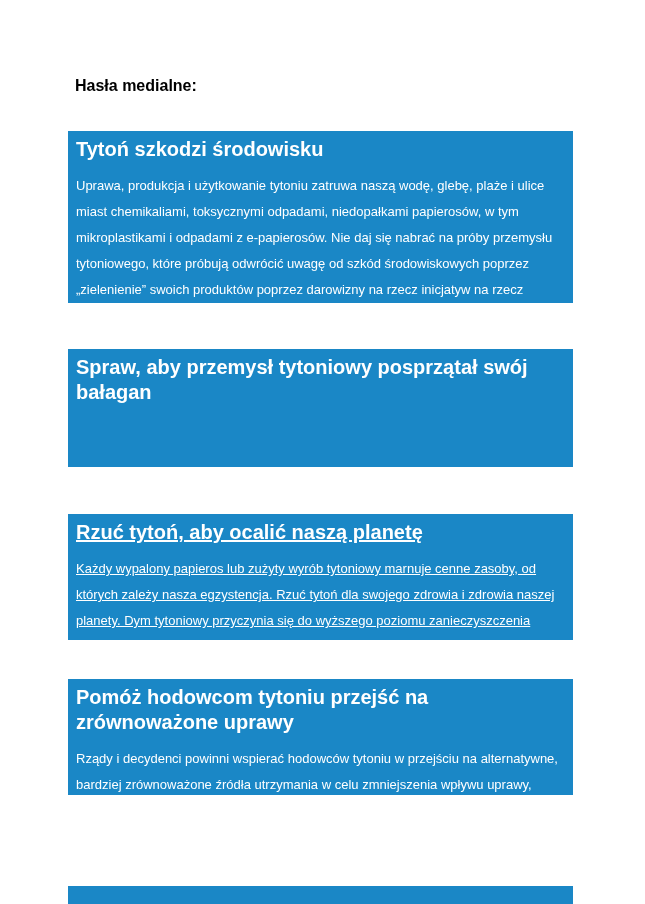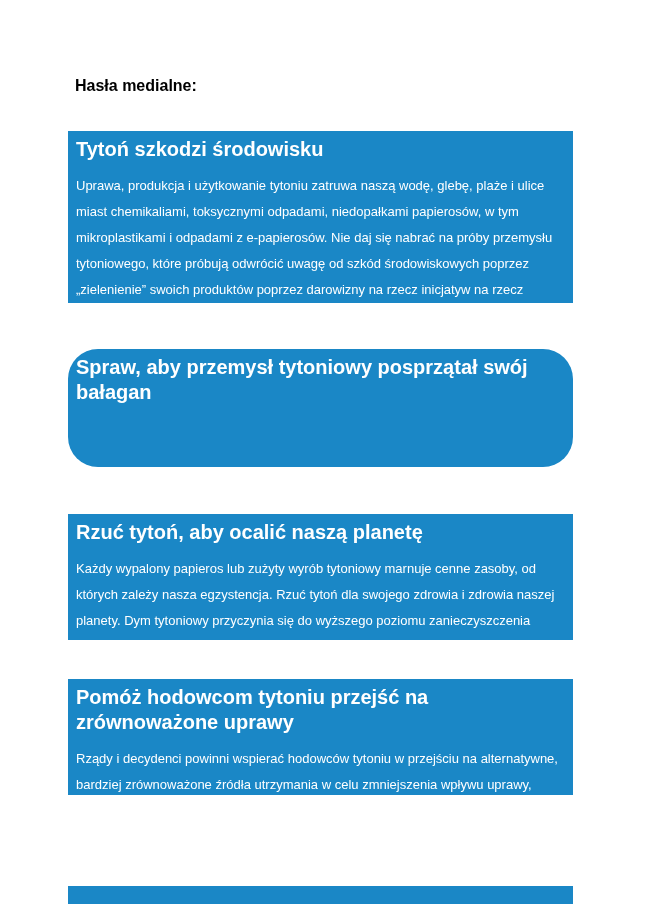--- a/index.html
+++ b/index.html
@@ -38,22 +38,22 @@
     font-weight: bold;
     line-height: 1.25;
   }
   .card p {
     margin: 11px 0 0 0;
     font-size: 13px;
     line-height: 26px;
     font-weight: normal;
   }
   .card-1 { top: 131px; height: 172px; }
-  .card-2 { top: 349px; height: 118px; border-radius: 30px; }
-  .card-3 { top: 514px; height: 126px; }
+  .card-2 { top: 349px; height: 118px; }
+  .card-3 { top: 514px; height: 126px; text-decoration: underline; }
   .card-4 { top: 679px; height: 116px; }
   .card-partial { top: 886px; height: 18px; padding: 0; }
 </style>
 </head>
 <body>
 
 <div class="page-label">Hasła medialne:</div>
 
 <section class="card card-1">
   <h2>Tytoń szkodzi środowisku</h2>

